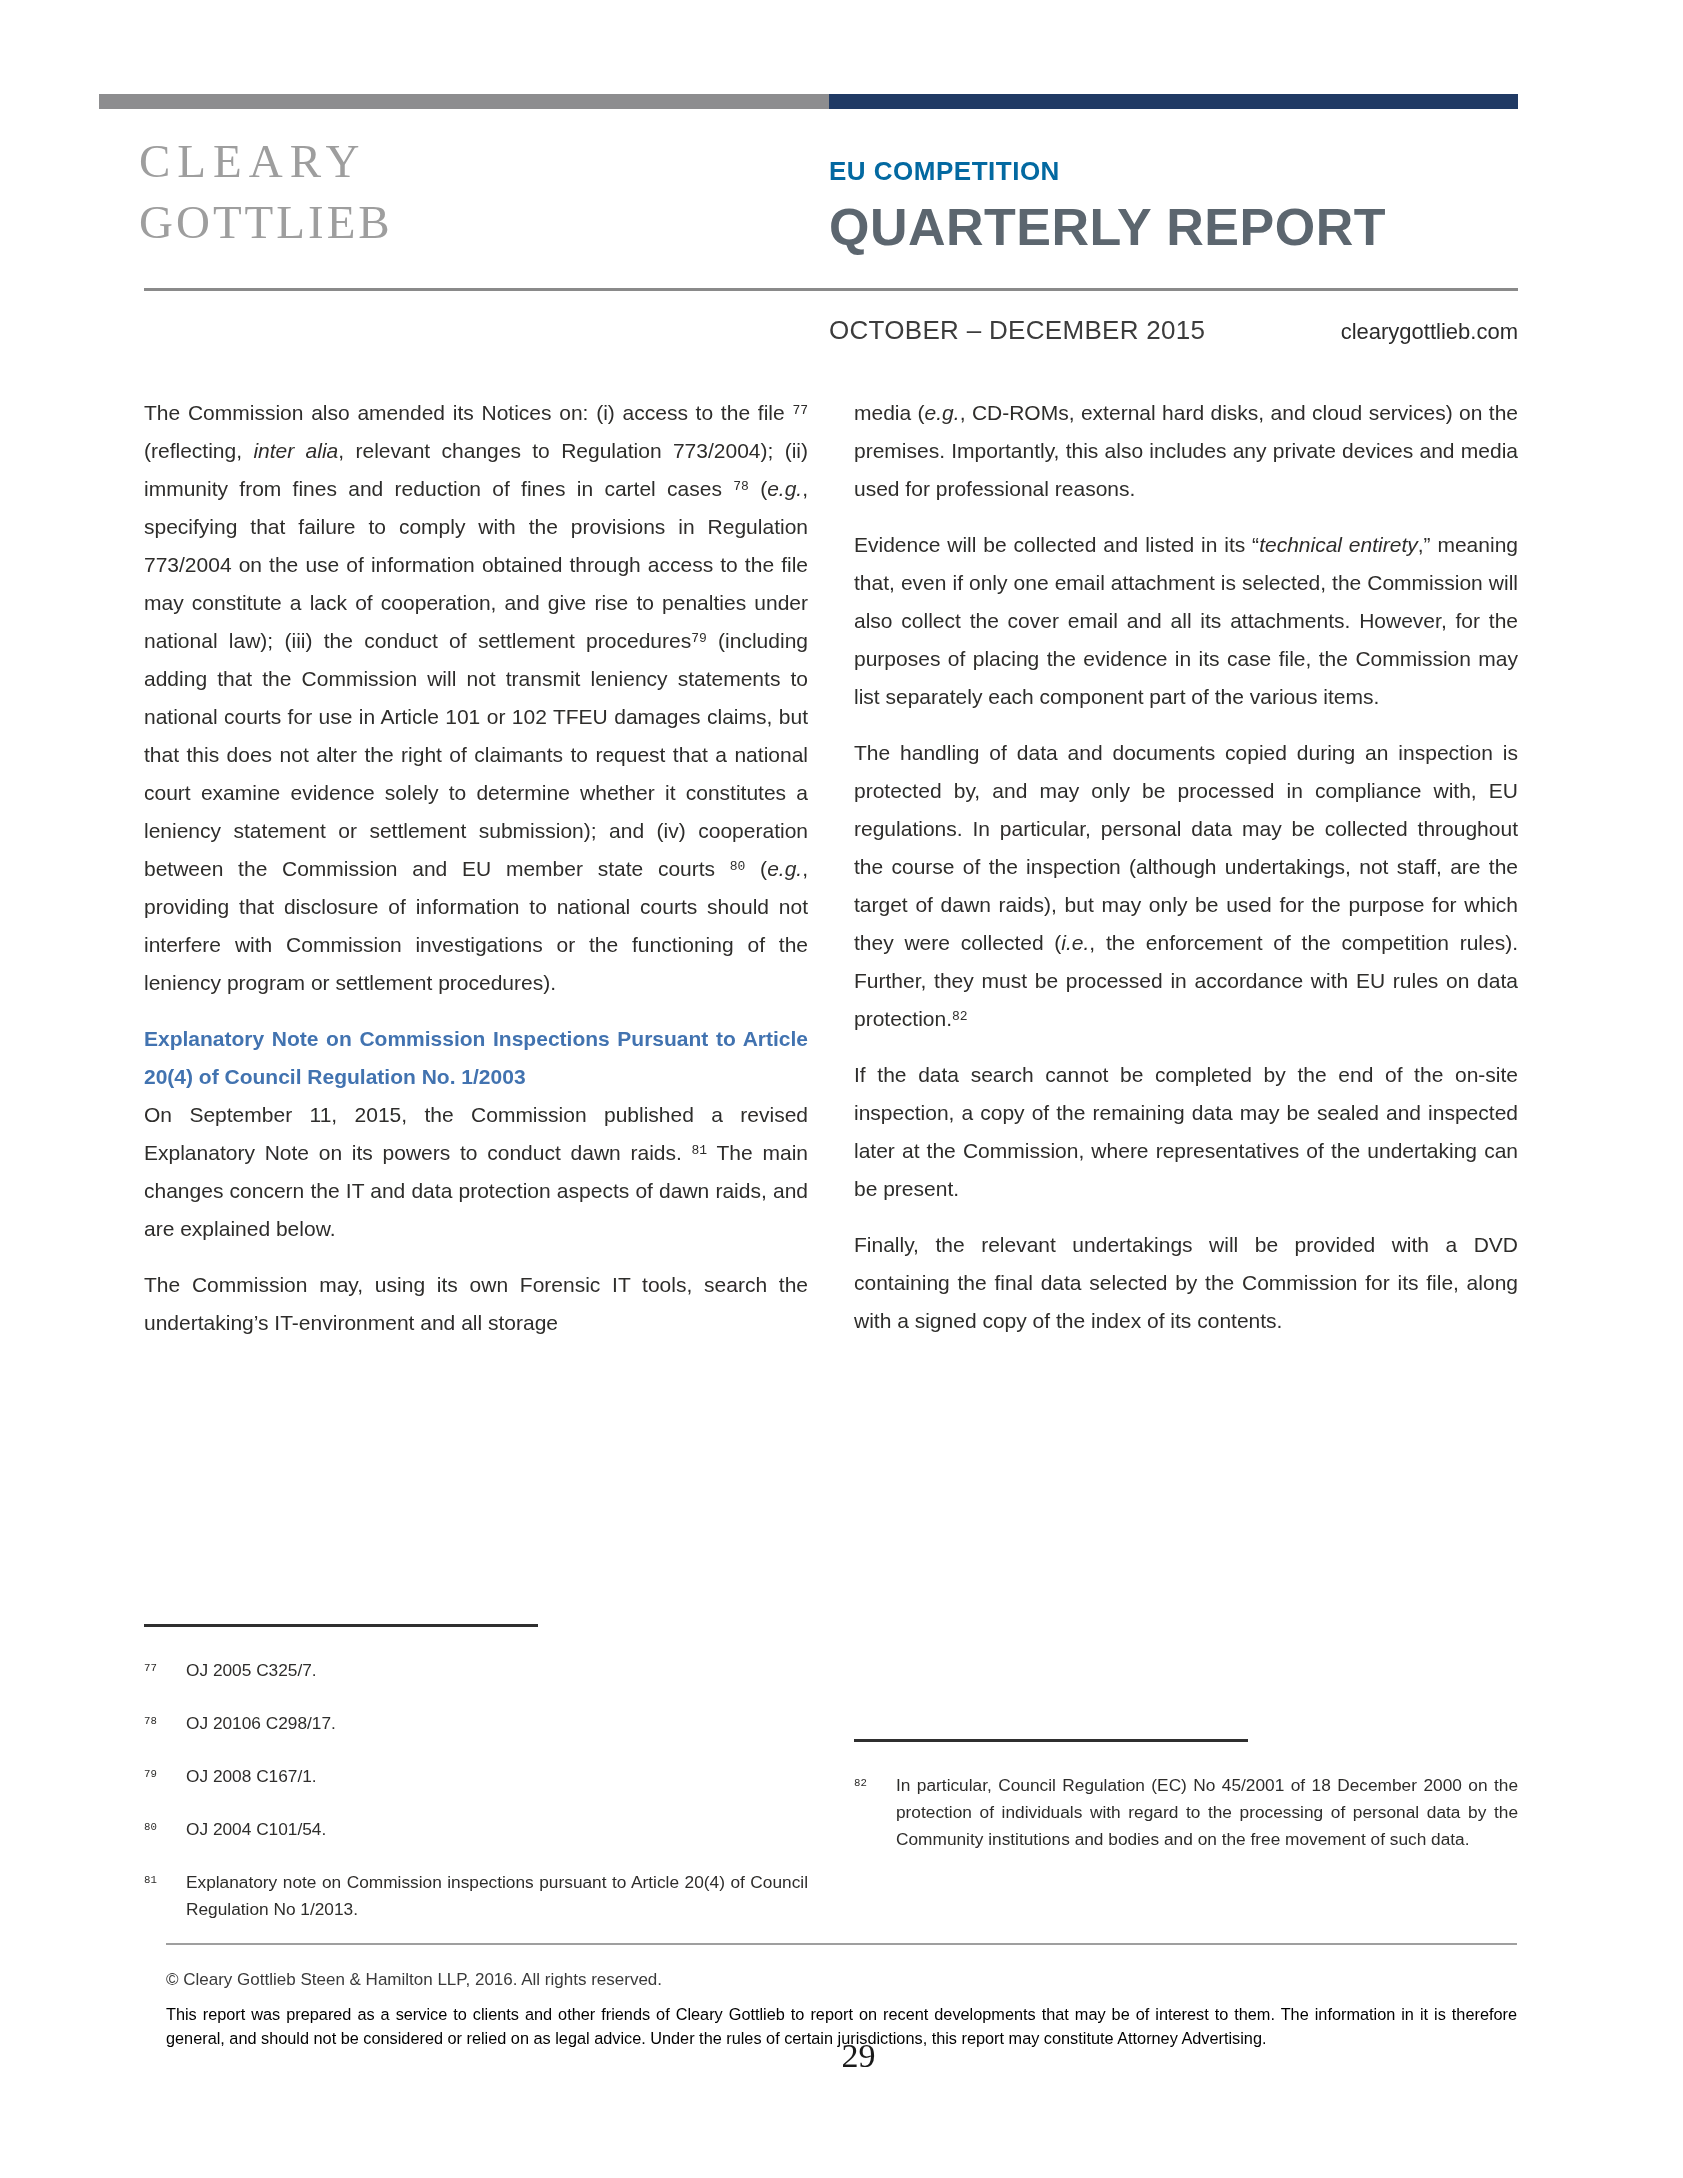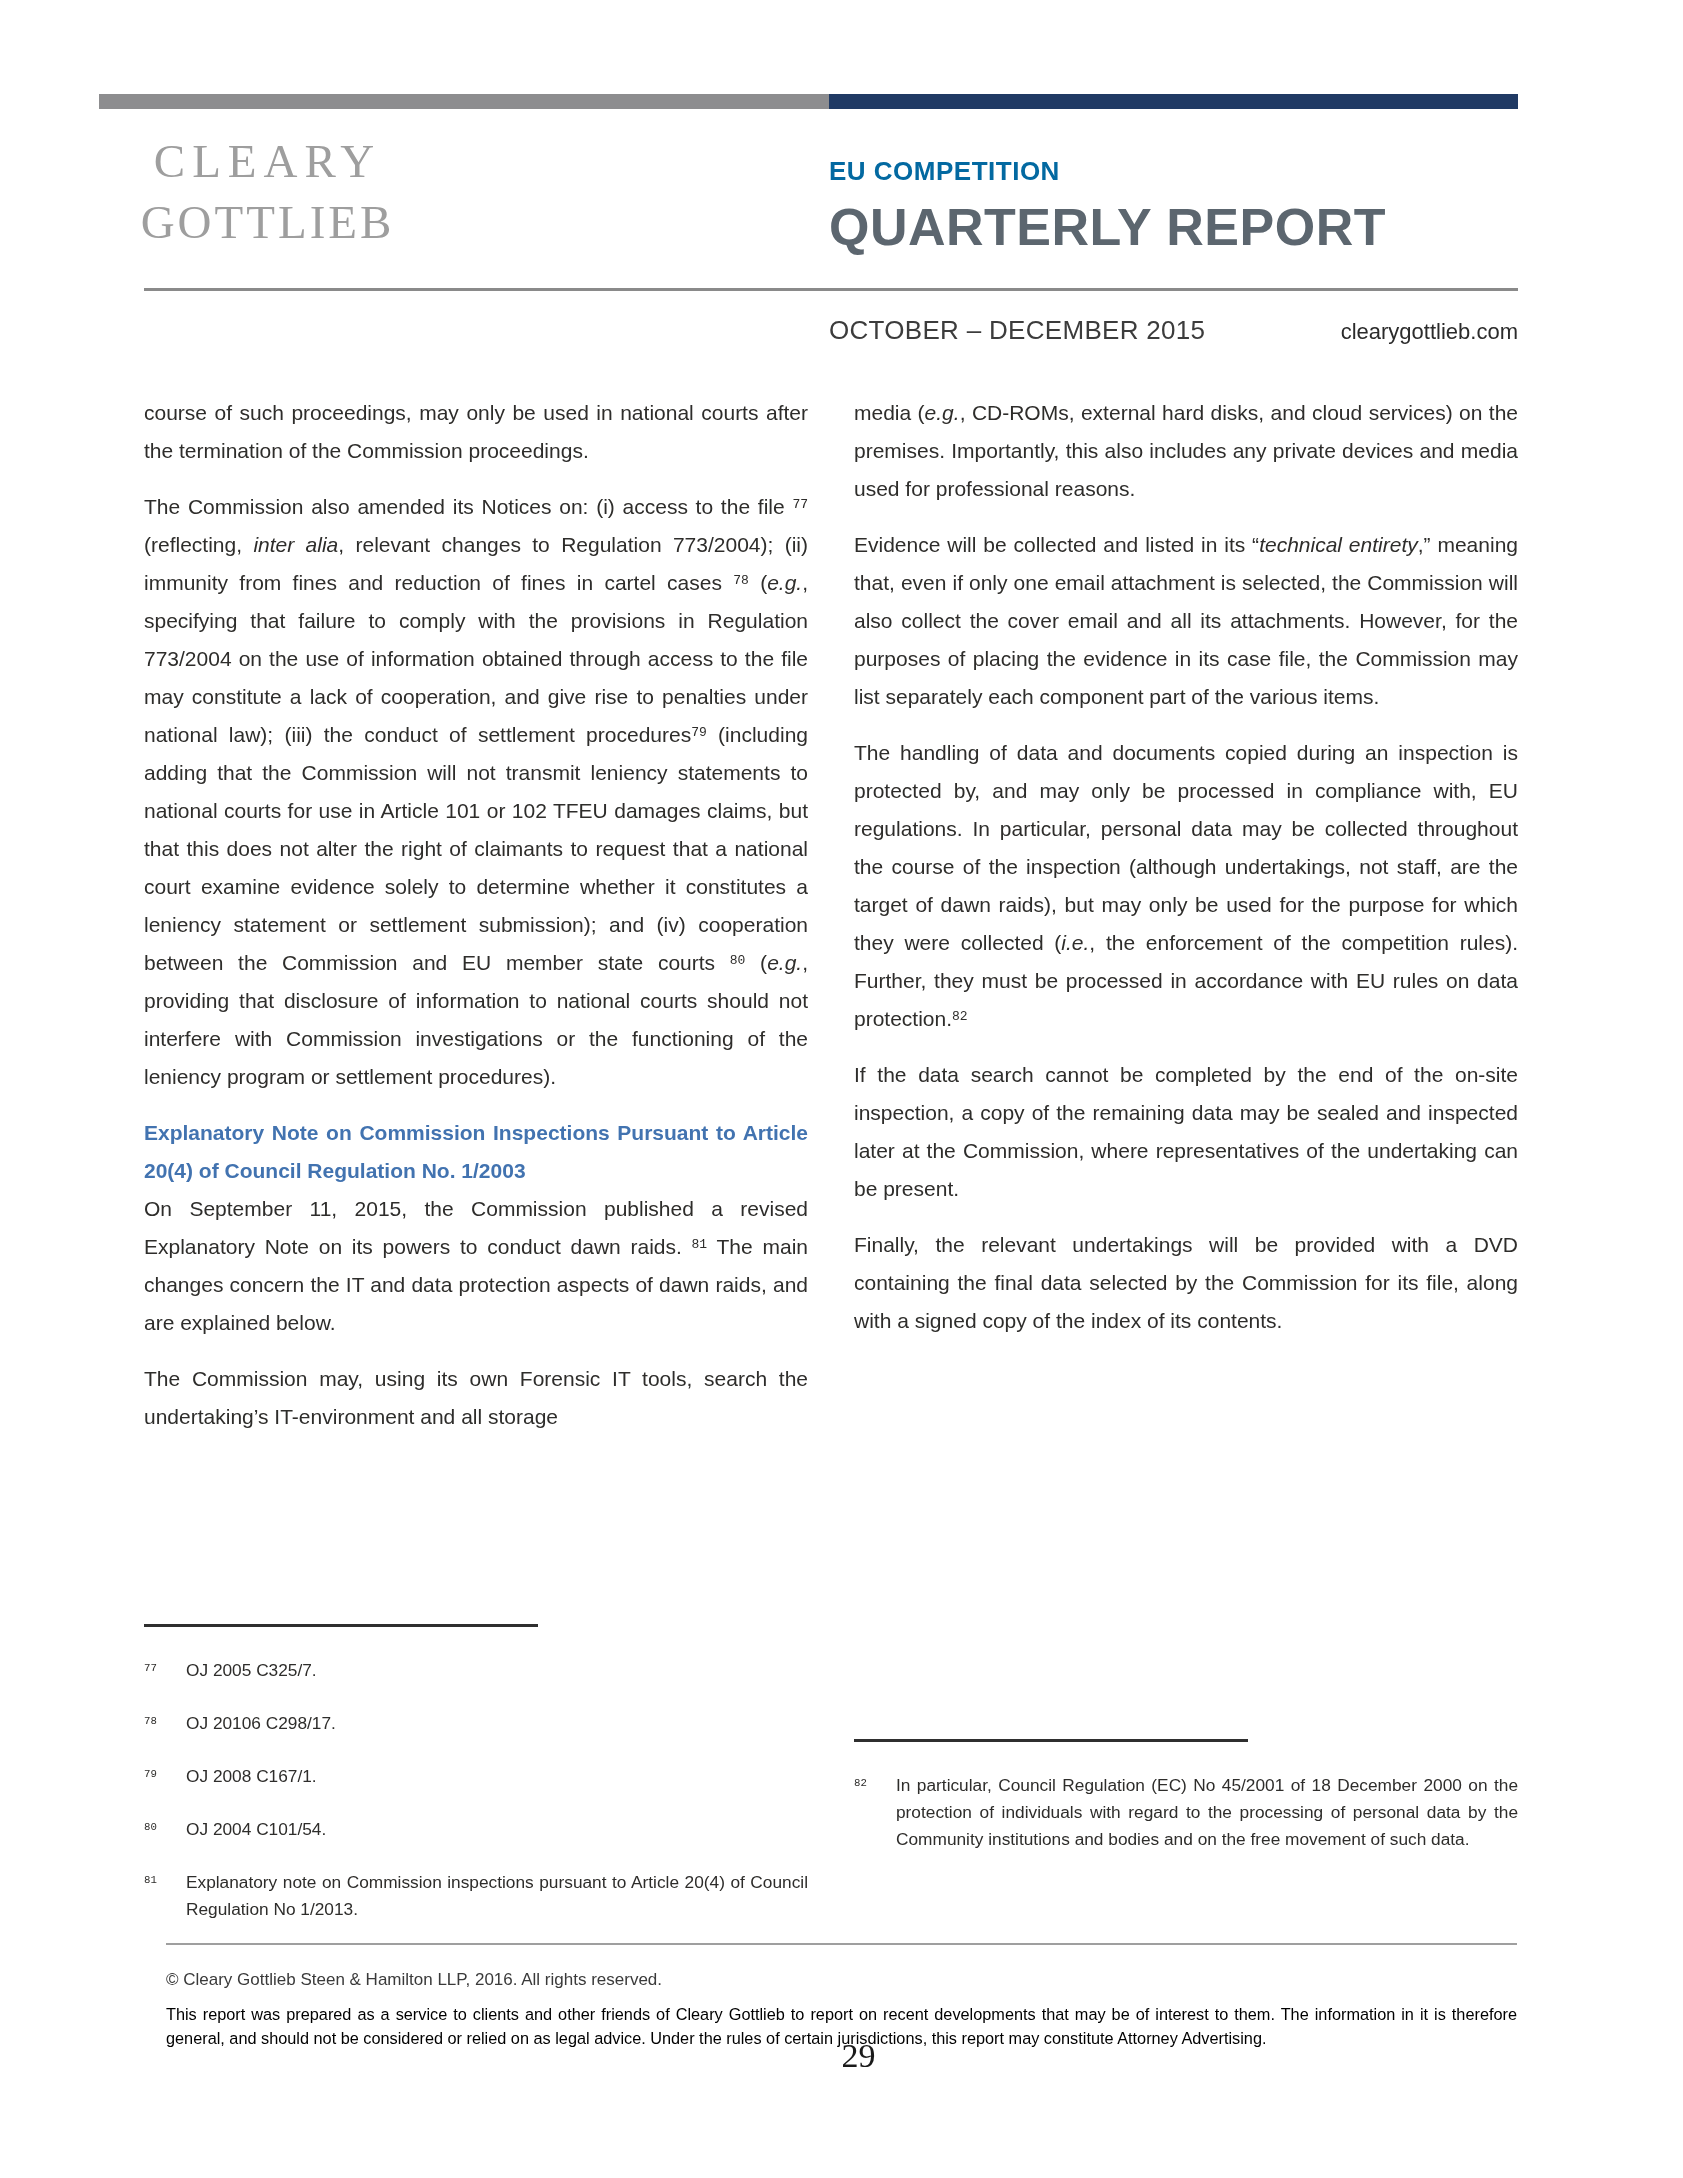--- a/index.html
+++ b/index.html
@@ -15,21 +15,21 @@
 
   
   .topbar { position:absolute; top:94px; left:99px; width:1419px; height:15px; display:flex; }
   .topbar-gray { width:730px; background:#8d8d8f; }
   .topbar-navy { flex:1; background:#203a64; }
 
   
   .logo {
     position:absolute; left:139px; top:131px; width:257px;
     font-family:"Liberation Serif", serif;
-    color:#9e9e9e; text-align:center; line-height:61px;
+    color:#9e9e9e; line-height:61px;
   }
   .logo-line1 { font-size:47px; letter-spacing:7px; }
   .logo-line2 { font-size:47px; letter-spacing:3px; }
 
   
   .header-right { position:absolute; left:829px; top:156px; }
   .kicker { color:#0369a1; font-weight:bold; font-size:26px; letter-spacing:0.5px; }
   .report-title { color:#5c666f; font-weight:bold; font-size:52px; letter-spacing:0.5px; margin-top:10px; }
 
   .header-rule { position:absolute; top:288px; left:144px; width:1374px; border-top:3px solid #8a8a8a; }
@@ -95,21 +95,20 @@
   <div class="header-rule"></div>
 
   <div class="dateline">
     <span class="date-range">OCTOBER – DECEMBER 2015</span>
     <span class="website">clearygottlieb.com</span>
   </div>
 
   <div class="columns">
 
     <div class="col">
-      <p><span>course of such proceedings, may only be used in national courts after the termination of the Commission proceedings.</span></p>
       <p><span>The Commission also amended its Notices on: (i) access to the file </span><sup>77</sup><span> (reflecting, </span><i>inter alia</i><span>, relevant changes to Regulation 773/2004); (ii) immunity from fines and reduction of fines in cartel cases </span><sup>78</sup><span> (</span><i>e.g.</i><span>, specifying that failure to comply with the provisions in Regulation 773/2004 on the use of information obtained through access to the file may constitute a lack of cooperation, and give rise to penalties under national law); (iii) the conduct of settlement procedures</span><sup>79</sup><span> (including adding that the Commission will not transmit leniency statements to national courts for use in Article 101 or 102 TFEU damages claims, but that this does not alter the right of claimants to request that a national court examine evidence solely to determine whether it constitutes a leniency statement or settlement submission); and (iv) cooperation between the Commission and EU member state courts </span><sup>80</sup><span> (</span><i>e.g.</i><span>, providing that disclosure of information to national courts should not interfere with Commission investigations or the functioning of the leniency program or settlement procedures).</span></p>
       <p class="section-heading">Explanatory Note on Commission Inspections Pursuant to Article 20(4) of Council Regulation No. 1/2003</p>
       <p class="after-heading"><span>On September 11, 2015, the Commission published a revised Explanatory Note on its powers to conduct dawn raids. </span><sup>81</sup><span>  The main changes concern the IT and data protection aspects of dawn raids, and are explained below.</span></p>
       <p><span>The Commission may, using its own Forensic IT tools, search the undertaking’s IT-environment and all storage</span></p>
 
       <div class="footnotes footnotes-left">
         <div class="fn-rule"></div>
         <div class="fn-item">
           <span class="fn-num-cell"><span class="fn-num">77</span></span>
           <span class="fn-text">OJ 2005 C325/7.</span>

